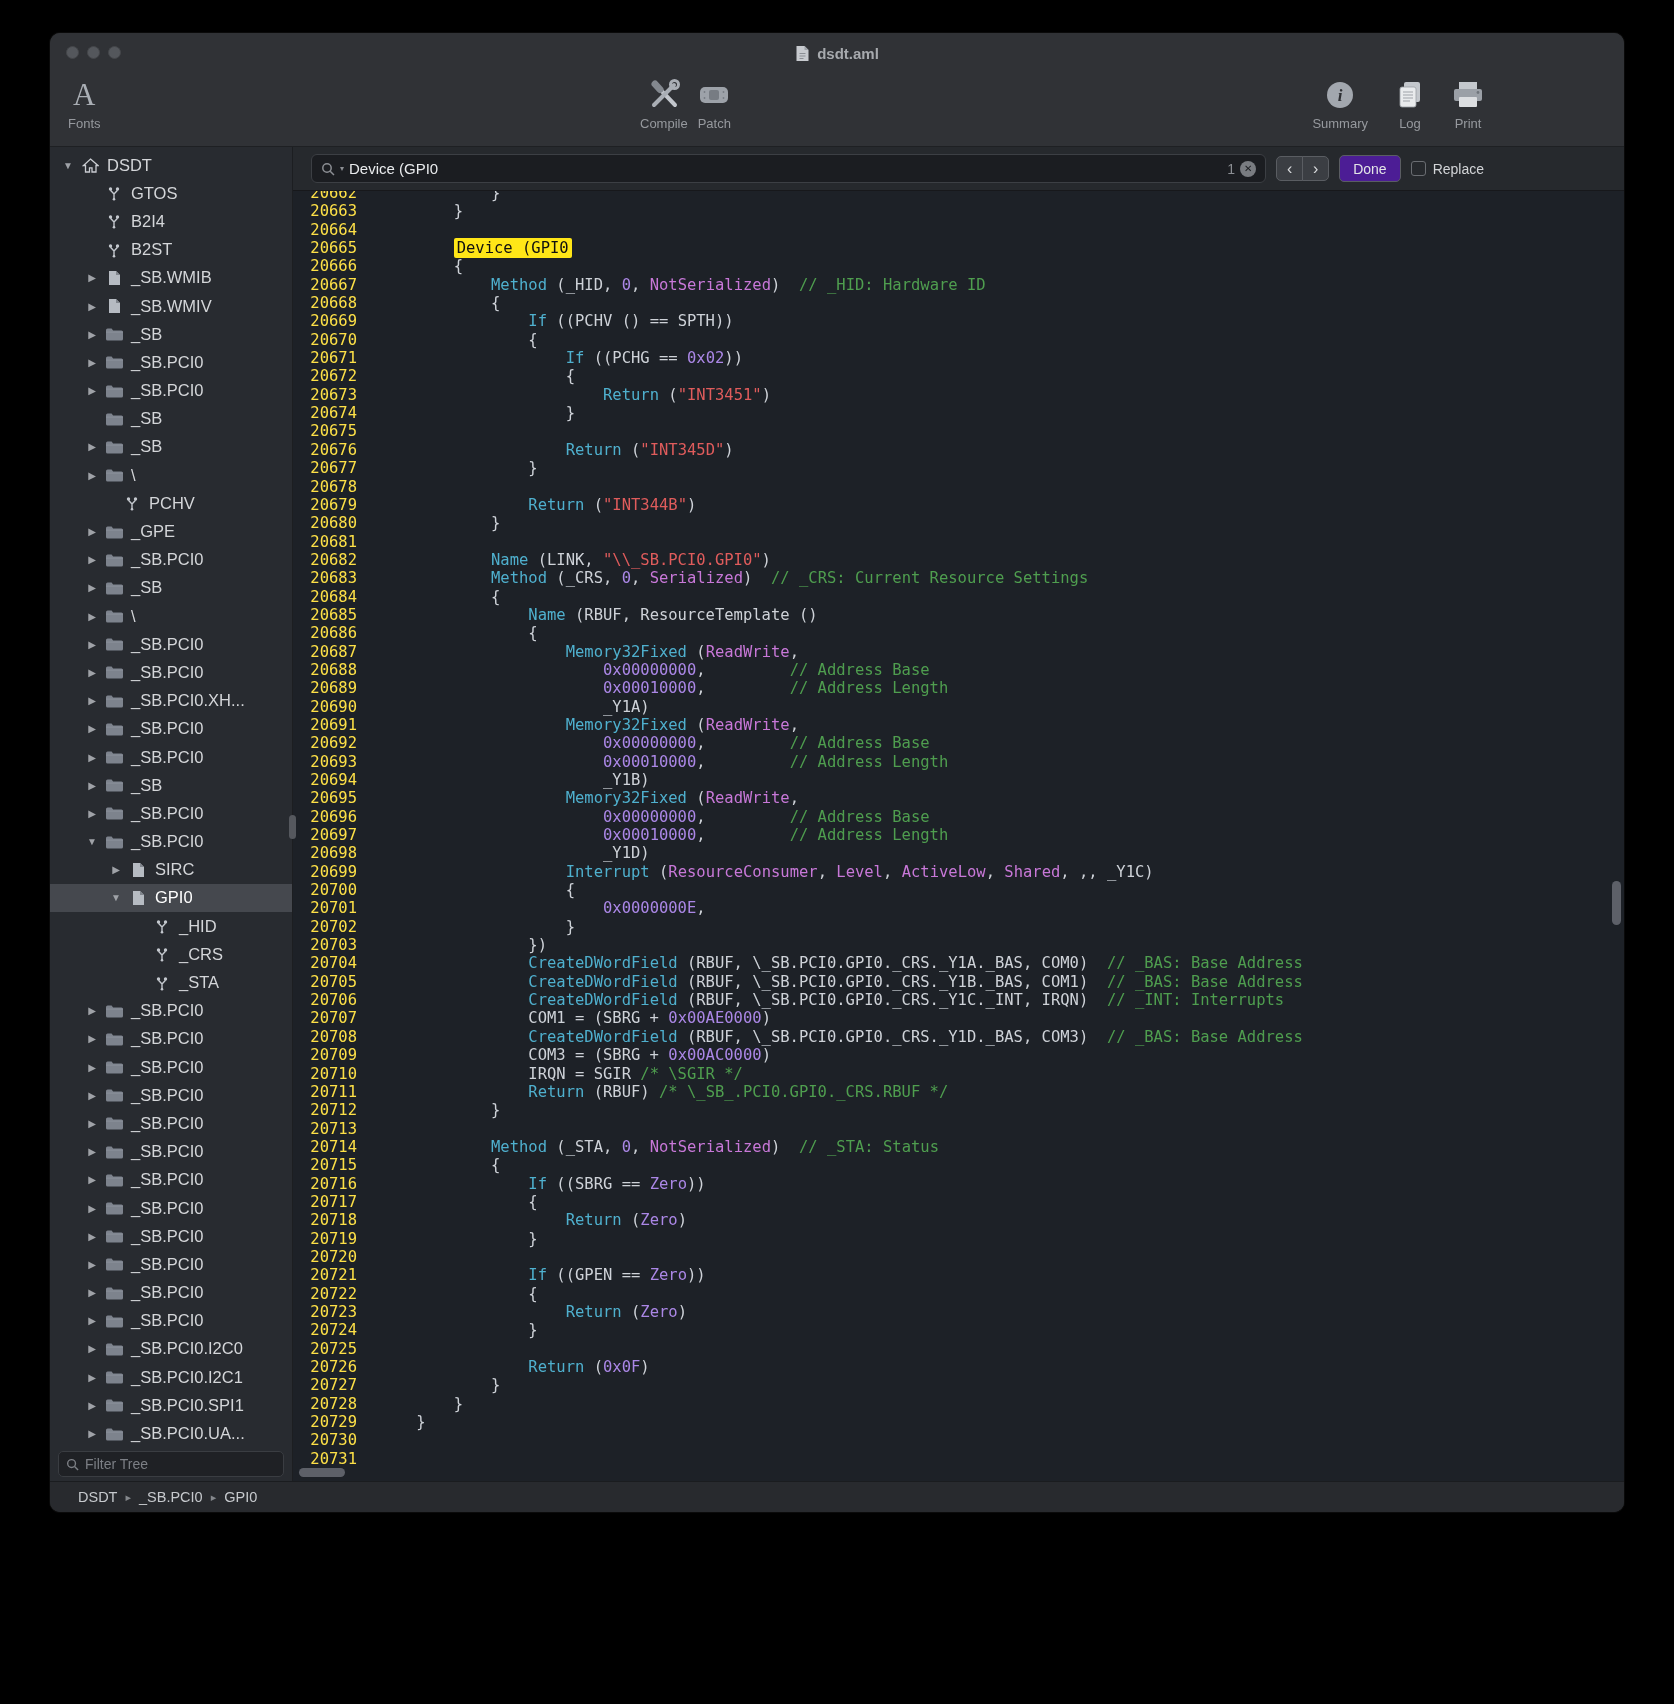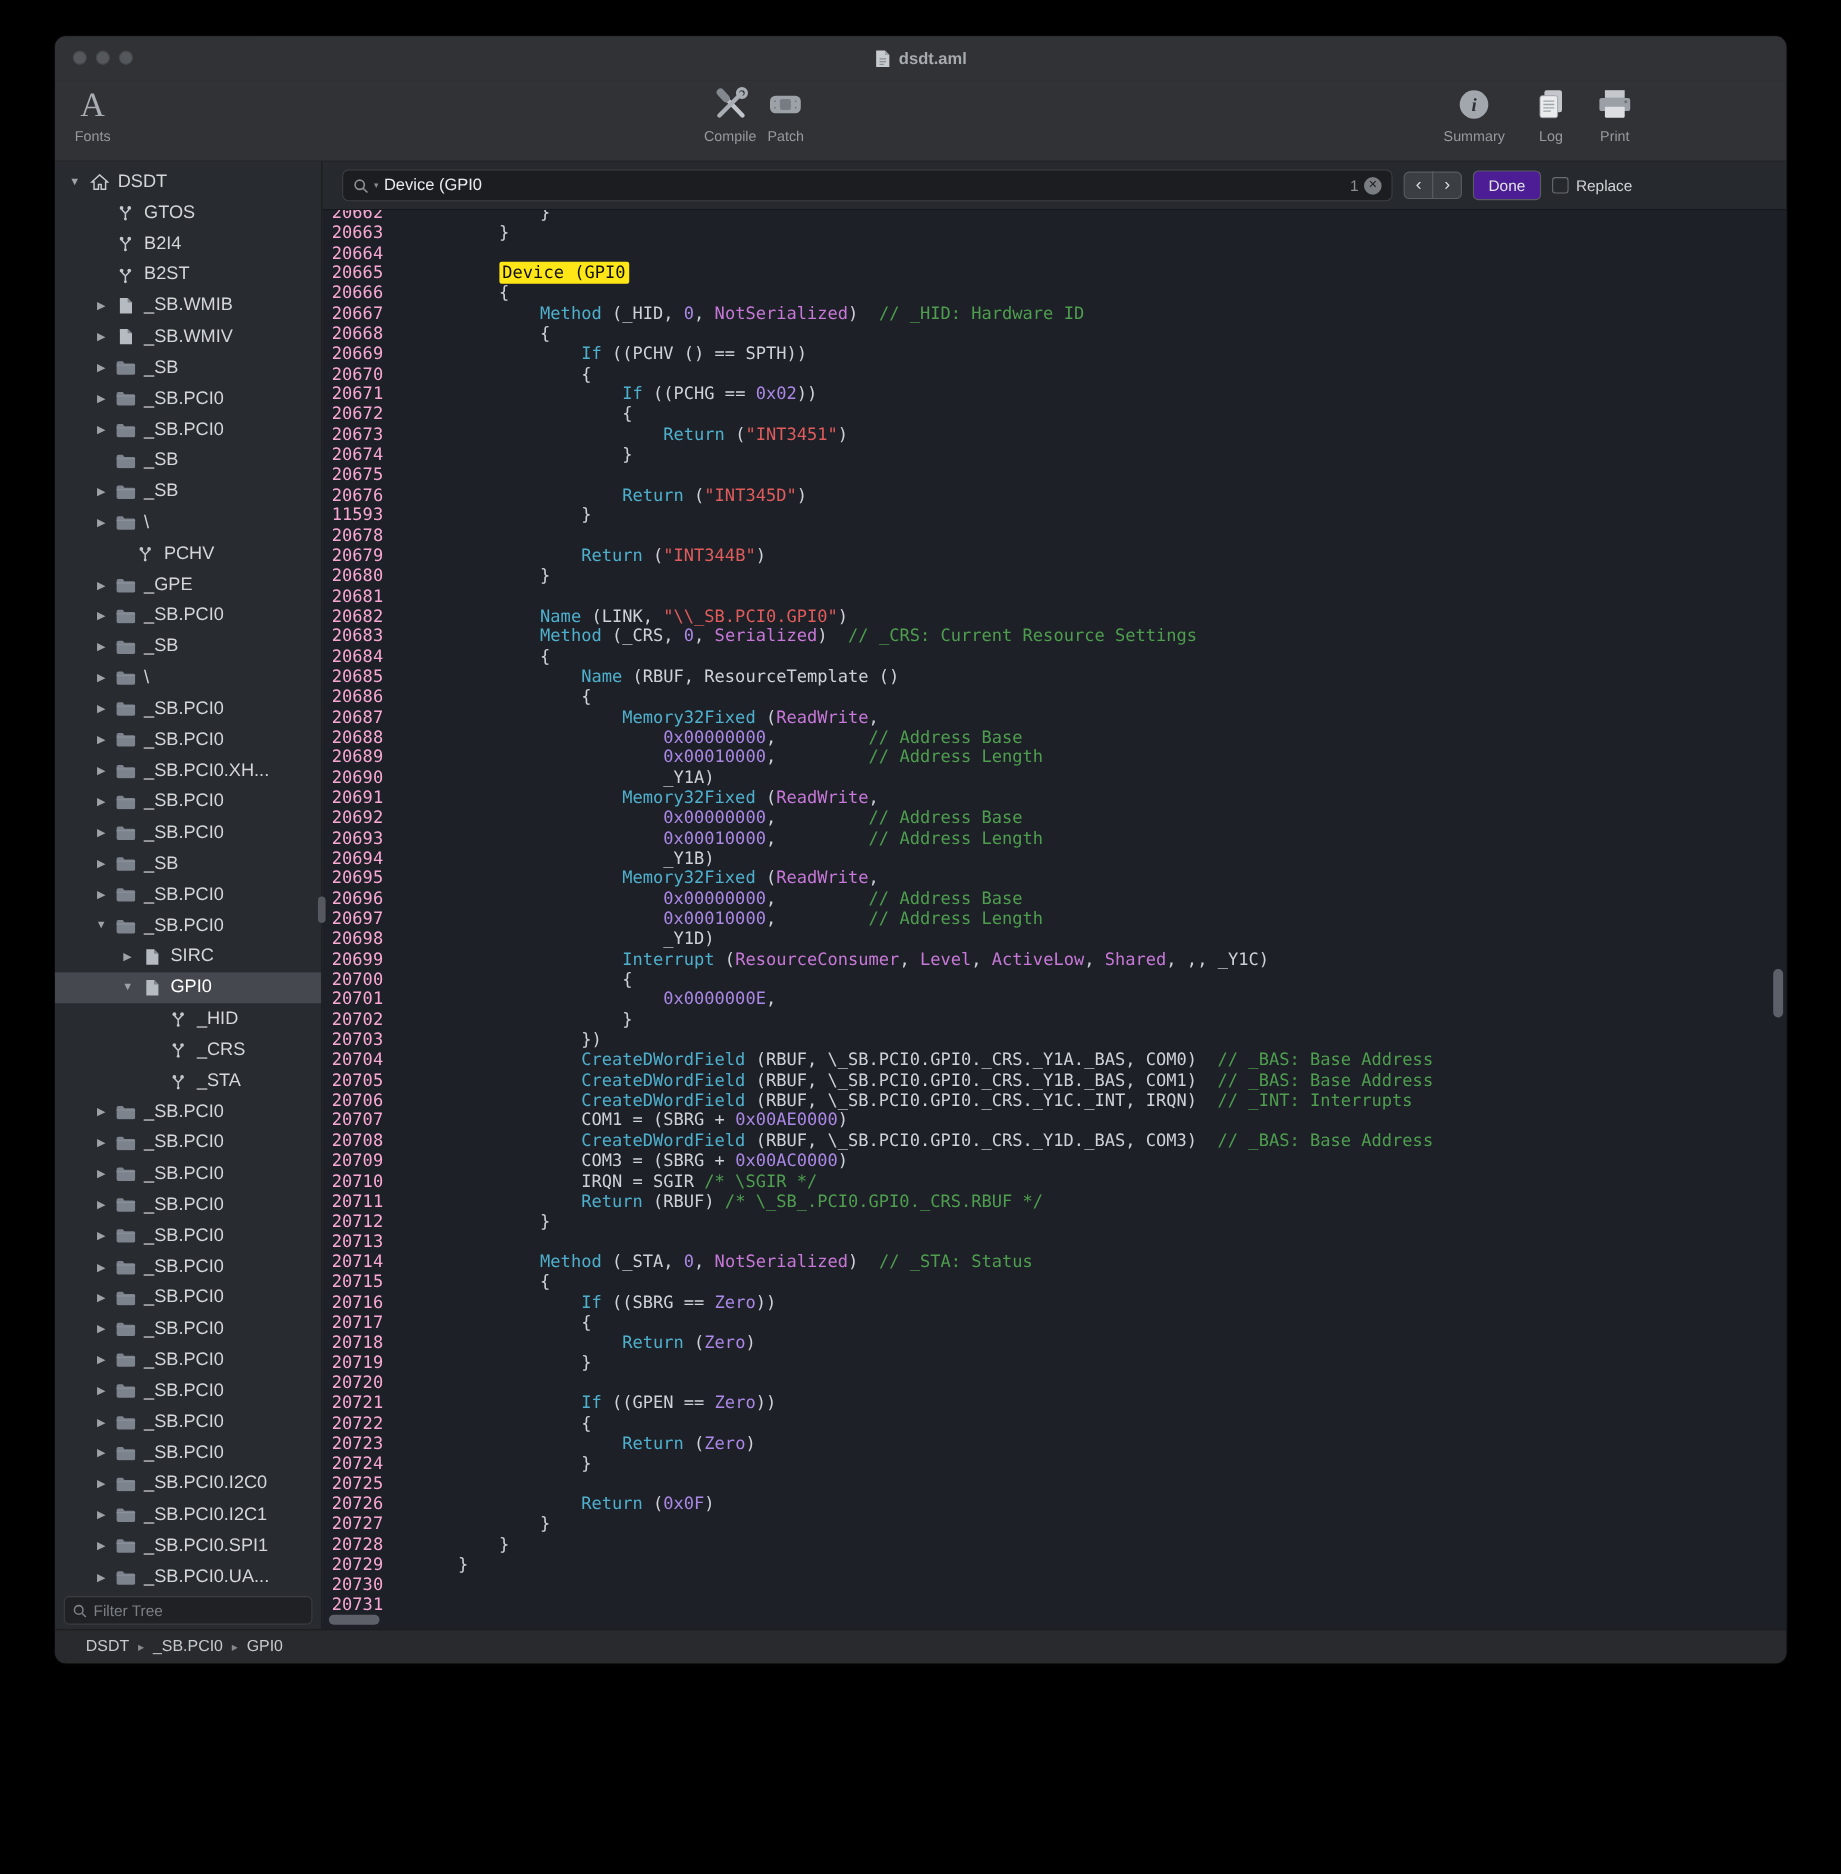--- a/index.html
+++ b/index.html
@@ -46,21 +46,21 @@
            display:flex;align-items:center;justify-content:center;font-size:16px;box-sizing:border-box;}
   .nav-btn.prev{border-radius:5px 0 0 5px;}
   .nav-btn.next{border-radius:0 5px 5px 0;margin-left:-1px;}
   .done-btn{height:25px;padding:0 13px;background:#4c1d95;border:1px solid #5a5d62;border-radius:5px;
             color:#e3e5e7;font-size:14px;display:flex;align-items:center;}
   .replace{display:flex;align-items:center;gap:7px;color:#d2d4d7;font-size:14px;}
   .checkbox{width:15px;height:15px;background:#26292d;border:1px solid #6a6d72;border-radius:3px;box-sizing:border-box;}
   
   .code-region{flex:1;position:relative;overflow:hidden;}
   .code-scroll{display:flex;margin-top:-7px;font-family:"DejaVu Sans Mono",monospace;font-size:15.5px;}
-  .gutter{width:64px;flex:none;text-align:center;padding-right:12px;color:#f9a8d4;}
+  .gutter{width:64px;flex:none;text-align:right;padding-right:12px;color:#fde047;}
   .code-pane{flex:1;padding-left:10px;min-width:0;}
   .ln,.cl{height:18.35px;line-height:18.35px;white-space:pre;}
   .tok-p{color:var(--tok-p);}
   .tok-k{color:var(--tok-k);}
   .tok-m{color:var(--tok-m);}
   .tok-n{color:var(--tok-n);}
   .tok-s{color:var(--tok-s);}
   .tok-c{color:var(--tok-c);}
   .tok-hl{background:var(--tok-hl);color:#101010;border-radius:2px;padding:1px 3px;}
   .vthumb{position:absolute;right:3px;top:690px;width:9px;height:44px;border-radius:5px;background:rgba(145,150,158,.55);}
@@ -696,21 +696,21 @@
                 <div class="ln">20667</div>
                 <div class="ln">20668</div>
                 <div class="ln">20669</div>
                 <div class="ln">20670</div>
                 <div class="ln">20671</div>
                 <div class="ln">20672</div>
                 <div class="ln">20673</div>
                 <div class="ln">20674</div>
                 <div class="ln">20675</div>
                 <div class="ln">20676</div>
-                <div class="ln">11593</div>
+                <div class="ln">20677</div>
                 <div class="ln">20678</div>
                 <div class="ln">20679</div>
                 <div class="ln">20680</div>
                 <div class="ln">20681</div>
                 <div class="ln">20682</div>
                 <div class="ln">20683</div>
                 <div class="ln">20684</div>
                 <div class="ln">20685</div>
                 <div class="ln">20686</div>
                 <div class="ln">20687</div>

